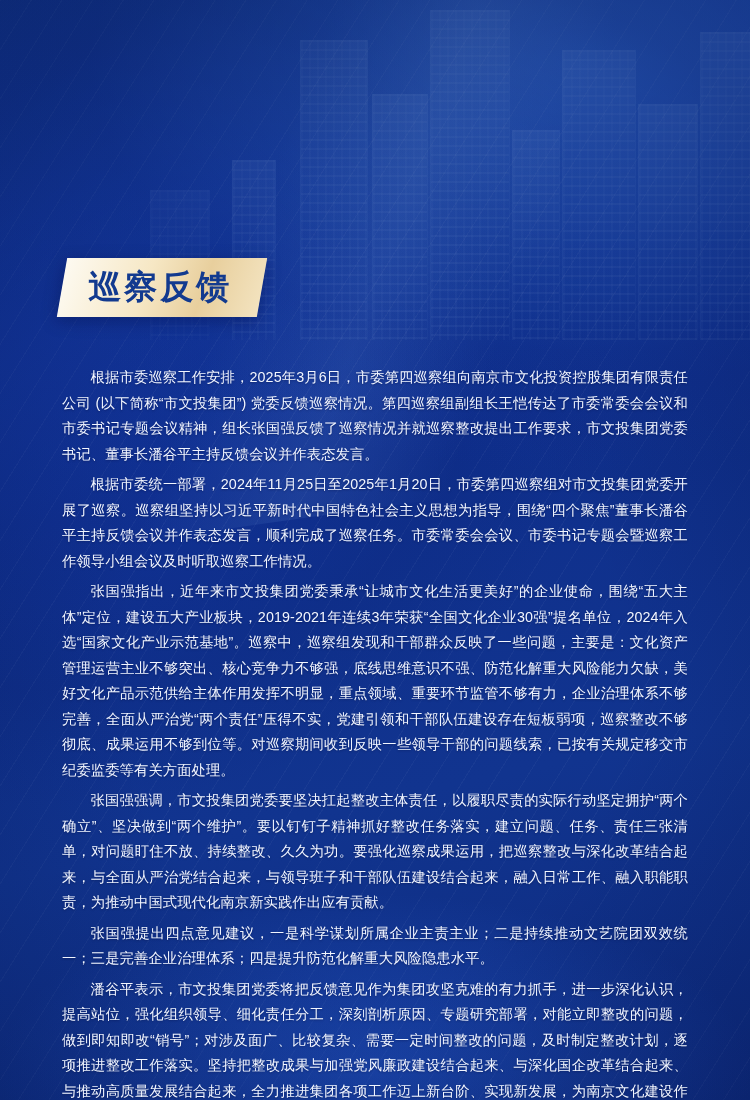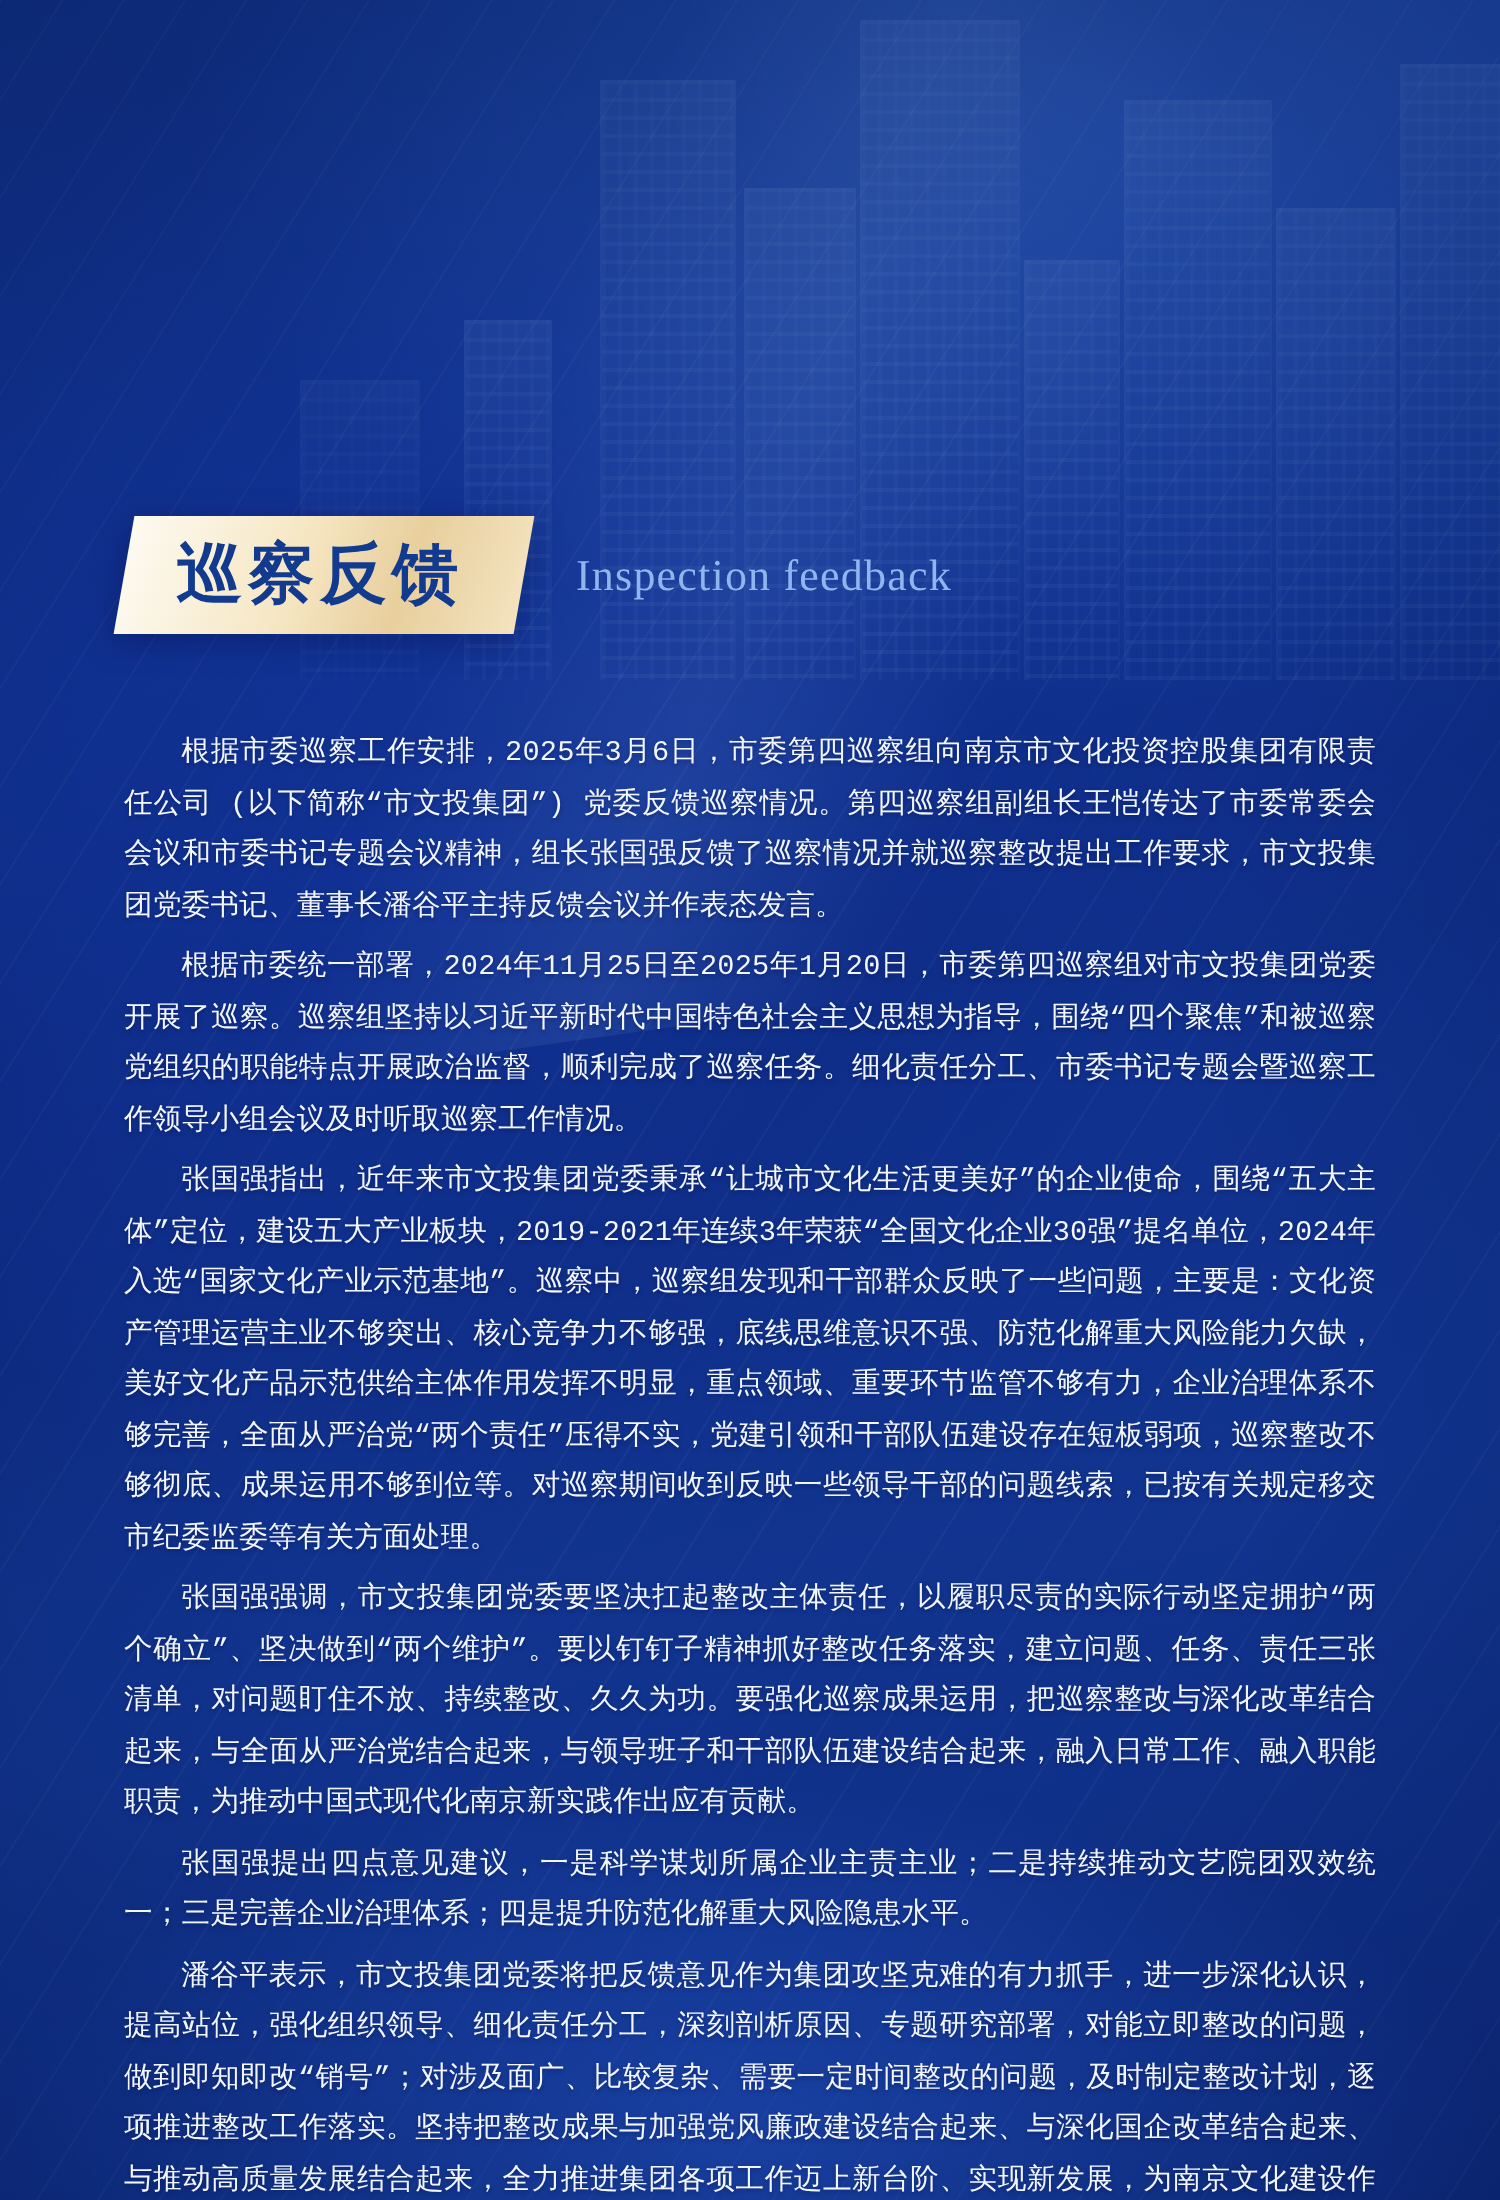--- a/index.html
+++ b/index.html
@@ -118,21 +118,20 @@
   }
   .content p {
     margin: 0 0 5px 0;
     font-size: 14.3px;
     line-height: 25.5px;
     text-align: justify;
     text-justify: inter-ideograph;
     text-indent: 2em;
     letter-spacing: 0.1px;
     text-shadow: 0 1px 2px rgba(0,10,50,0.35);
-    font-family: Liberation Mono, monospace;
   }
 </style>
 </head>
 <body>
 
 <div class="page">
 
   <div class="skyline">
     <div class="bld" style="left:300px;width:66px;height:300px;"></div>
     <div class="bld" style="left:372px;width:54px;height:246px;"></div>
@@ -147,26 +146,25 @@
 
   <div class="glow-sweep"></div>
   <div class="diag-lines"></div>
   <div class="bottom-glow"></div>
   <div class="vignette"></div>
 
   <div class="title-wrap">
     <div class="title-plate">
       <span class="title-text">巡察反馈</span>
     </div>
-    <span class="title-en">Inspection feedback</span>
   </div>
 
   <div class="content">
     <p>根据市委巡察工作安排，2025年3月6日，市委第四巡察组向南京市文化投资控股集团有限责任公司 (以下简称“市文投集团”) 党委反馈巡察情况。第四巡察组副组长王恺传达了市委常委会会议和市委书记专题会议精神，组长张国强反馈了巡察情况并就巡察整改提出工作要求，市文投集团党委书记、董事长潘谷平主持反馈会议并作表态发言。</p>
-    <p>根据市委统一部署，2024年11月25日至2025年1月20日，市委第四巡察组对市文投集团党委开展了巡察。巡察组坚持以习近平新时代中国特色社会主义思想为指导，围绕“四个聚焦”和被巡察党组织的职能特点开展政治监督，顺利完成了巡察任务。细化责任分工、市委书记专题会暨巡察工作领导小组会议及时听取巡察工作情况。</p>
+    <p>根据市委统一部署，2024年11月25日至2025年1月20日，市委第四巡察组对市文投集团党委开展了巡察。巡察组坚持以习近平新时代中国特色社会主义思想为指导，围绕“四个聚焦”董事长潘谷平主持反馈会议并作表态发言，顺利完成了巡察任务。市委常委会会议、市委书记专题会暨巡察工作领导小组会议及时听取巡察工作情况。</p>
     <p>张国强指出，近年来市文投集团党委秉承“让城市文化生活更美好”的企业使命，围绕“五大主体”定位，建设五大产业板块，2019-2021年连续3年荣获“全国文化企业30强”提名单位，2024年入选“国家文化产业示范基地”。巡察中，巡察组发现和干部群众反映了一些问题，主要是：文化资产管理运营主业不够突出、核心竞争力不够强，底线思维意识不强、防范化解重大风险能力欠缺，美好文化产品示范供给主体作用发挥不明显，重点领域、重要环节监管不够有力，企业治理体系不够完善，全面从严治党“两个责任”压得不实，党建引领和干部队伍建设存在短板弱项，巡察整改不够彻底、成果运用不够到位等。对巡察期间收到反映一些领导干部的问题线索，已按有关规定移交市纪委监委等有关方面处理。</p>
     <p>张国强强调，市文投集团党委要坚决扛起整改主体责任，以履职尽责的实际行动坚定拥护“两个确立”、坚决做到“两个维护”。要以钉钉子精神抓好整改任务落实，建立问题、任务、责任三张清单，对问题盯住不放、持续整改、久久为功。要强化巡察成果运用，把巡察整改与深化改革结合起来，与全面从严治党结合起来，与领导班子和干部队伍建设结合起来，融入日常工作、融入职能职责，为推动中国式现代化南京新实践作出应有贡献。</p>
     <p>张国强提出四点意见建议，一是科学谋划所属企业主责主业；二是持续推动文艺院团双效统一；三是完善企业治理体系；四是提升防范化解重大风险隐患水平。</p>
     <p>潘谷平表示，市文投集团党委将把反馈意见作为集团攻坚克难的有力抓手，进一步深化认识，提高站位，强化组织领导、细化责任分工，深刻剖析原因、专题研究部署，对能立即整改的问题，做到即知即改“销号”；对涉及面广、比较复杂、需要一定时间整改的问题，及时制定整改计划，逐项推进整改工作落实。坚持把整改成果与加强党风廉政建设结合起来、与深化国企改革结合起来、与推动高质量发展结合起来，全力推进集团各项工作迈上新台阶、实现新发展，为南京文化建设作出更大贡献。</p>
 
   </div>
 
 </div>
 
 </body></html>

